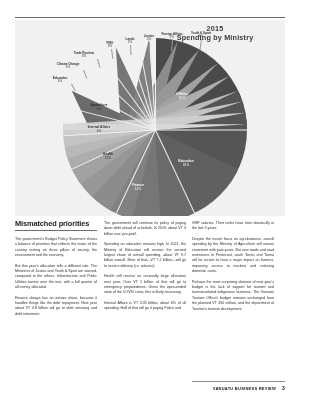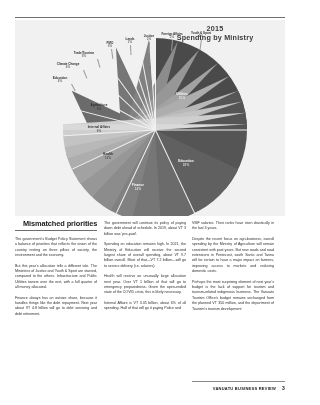--- a/index.html
+++ b/index.html
@@ -66,21 +66,21 @@
   
   .olab{
     position:absolute;font-size:3px;line-height:3.4px;
     color:#2f2f2f;font-weight:bold;text-align:center;white-space:nowrap;
   }
   .olab em{display:block;font-style:normal;font-weight:normal;}
   .leader{position:absolute;background:#9a9a9a;width:1px;}
 
   
   .headline{
-    position:absolute;left:23px;top:219px;width:86px;
+    position:absolute;left:15px;top:219px;width:86px;
     font-size:7.4px;font-weight:bold;color:#1a1a1a;letter-spacing:-.1px;
   }
   .headline-rule{
     position:absolute;left:15px;top:230px;width:82px;height:1.4px;background:#6d6e71;
   }
 
   .col{
     position:absolute;top:236px;width:82px;
     font-size:3.6px;line-height:5.4px;text-align:justify;color:#2d2d2d;
   }

